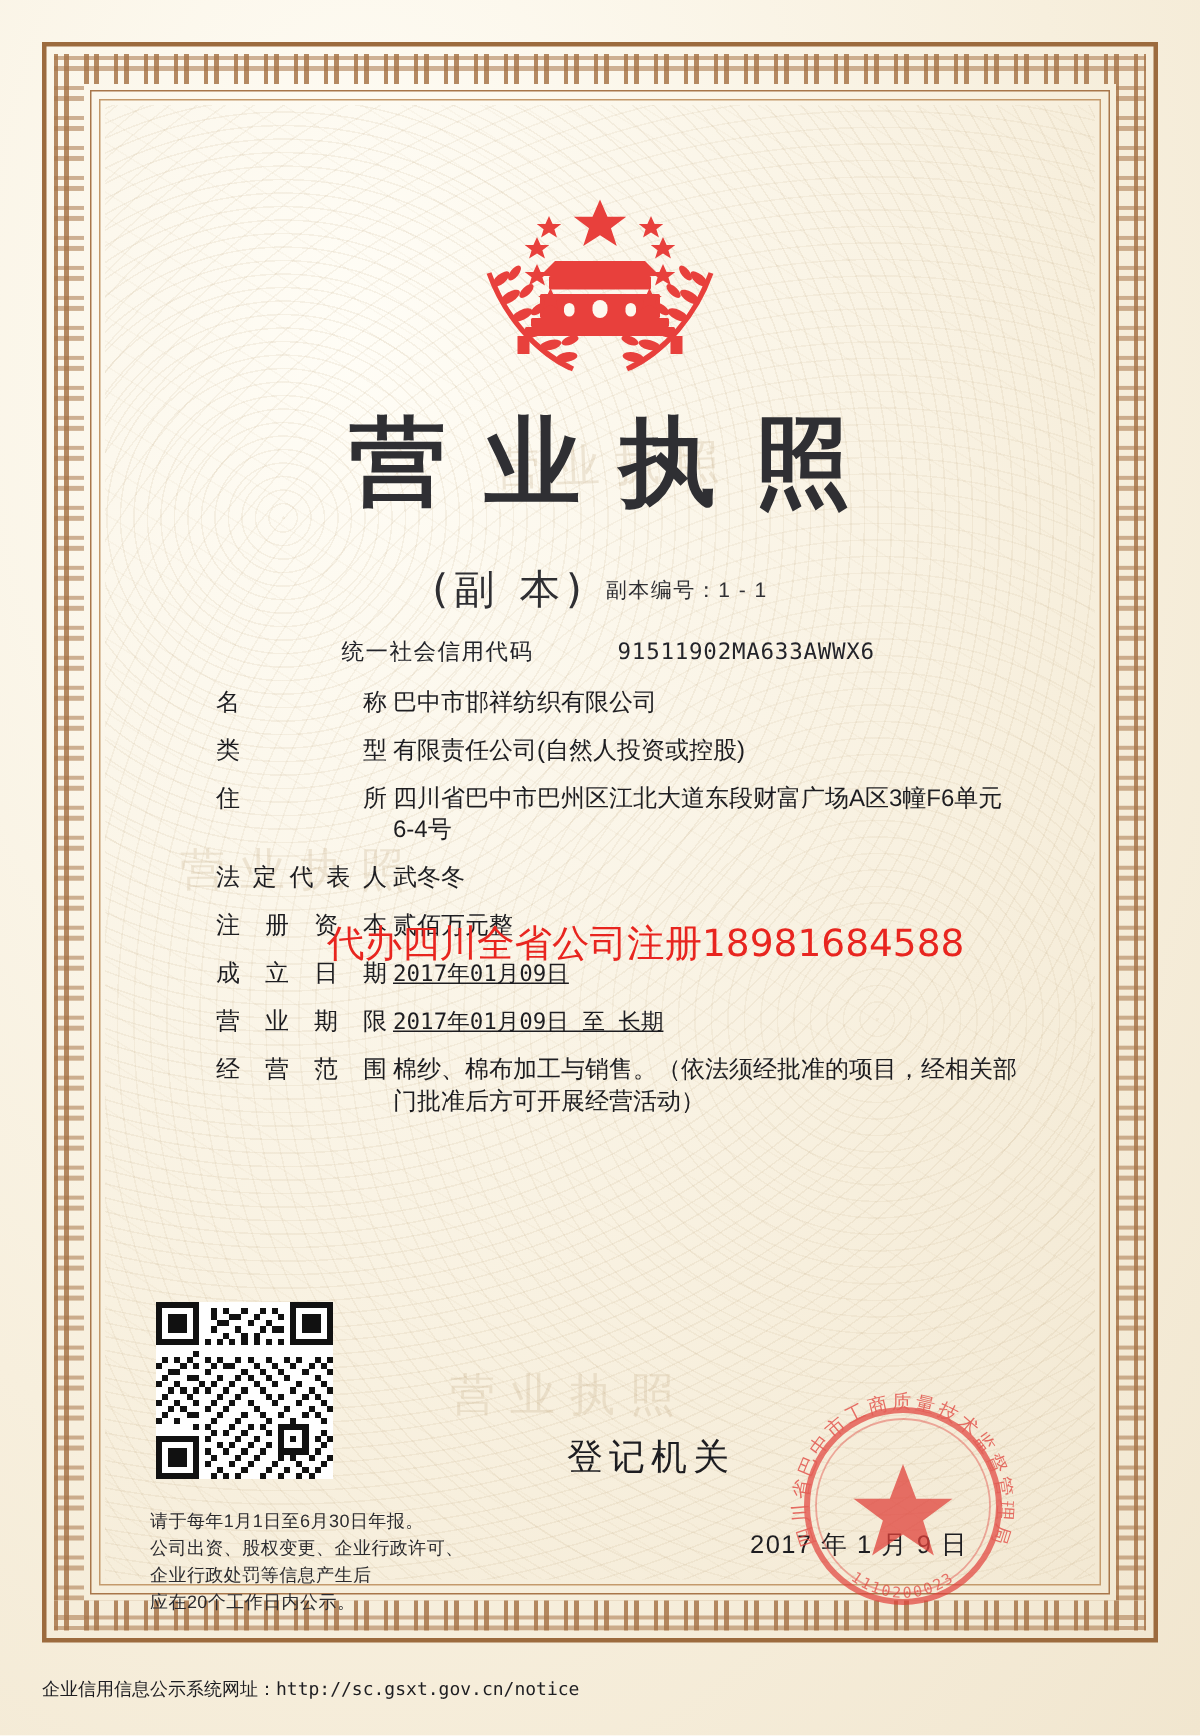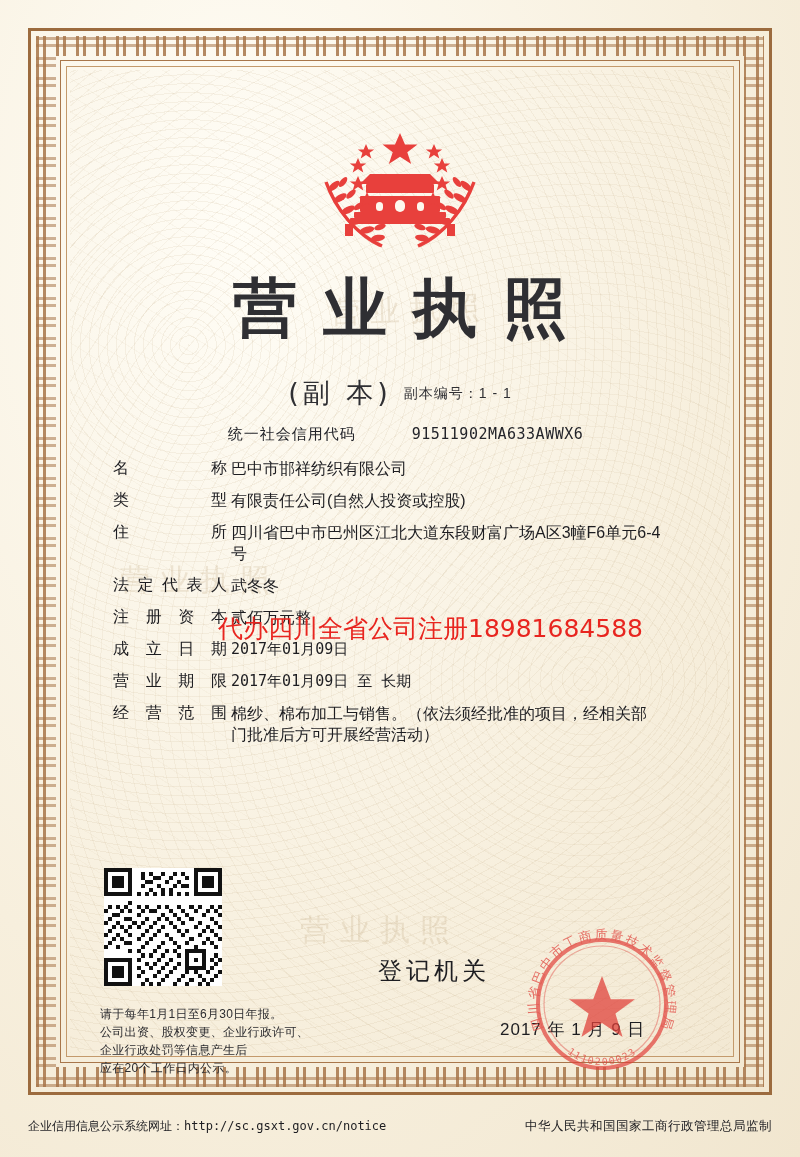--- a/index.html
+++ b/index.html
@@ -164,31 +164,33 @@
   .f-label {
     width: 118px;
     flex: 0 0 118px;
     font-size: 16px;
     color: #1d1d21;
     letter-spacing: 0px;
     text-align: justify;
     text-align-last: justify;
     padding-right: 4px;
     box-sizing: border-box;
+    margin-left: 31px;
   }
   .f-value {
     font-size: 16px;
     color: #1d1d21;
     line-height: 21px;
     max-width: 430px;
   }
   .f-value.mono {
     font-family: "DejaVu Sans Mono", monospace;
     font-size: 15px;
     letter-spacing: 0px;
+    text-decoration: underline;
   }
 
   
   .ad-text {
     position: absolute;
     left: 218px;
     top: 612px;
     font-size: 25px;
     font-weight: normal;
     color: #e8251f;
@@ -624,16 +626,15 @@
 
   <div class="notes">
     请于每年1月1日至6月30日年报。<br>
     公司出资、股权变更、企业行政许可、<br>
     企业行政处罚等信息产生后<br>
     应在20个工作日内公示。
   </div>
 
   <div class="bottom">
     <div class="left">企业信用信息公示系统网址：http://sc.gsxt.gov.cn/notice</div>
-    <div class="right">中华人民共和国国家工商行政管理总局监制</div>
   </div>
 
 </div>
 
 </body></html>

